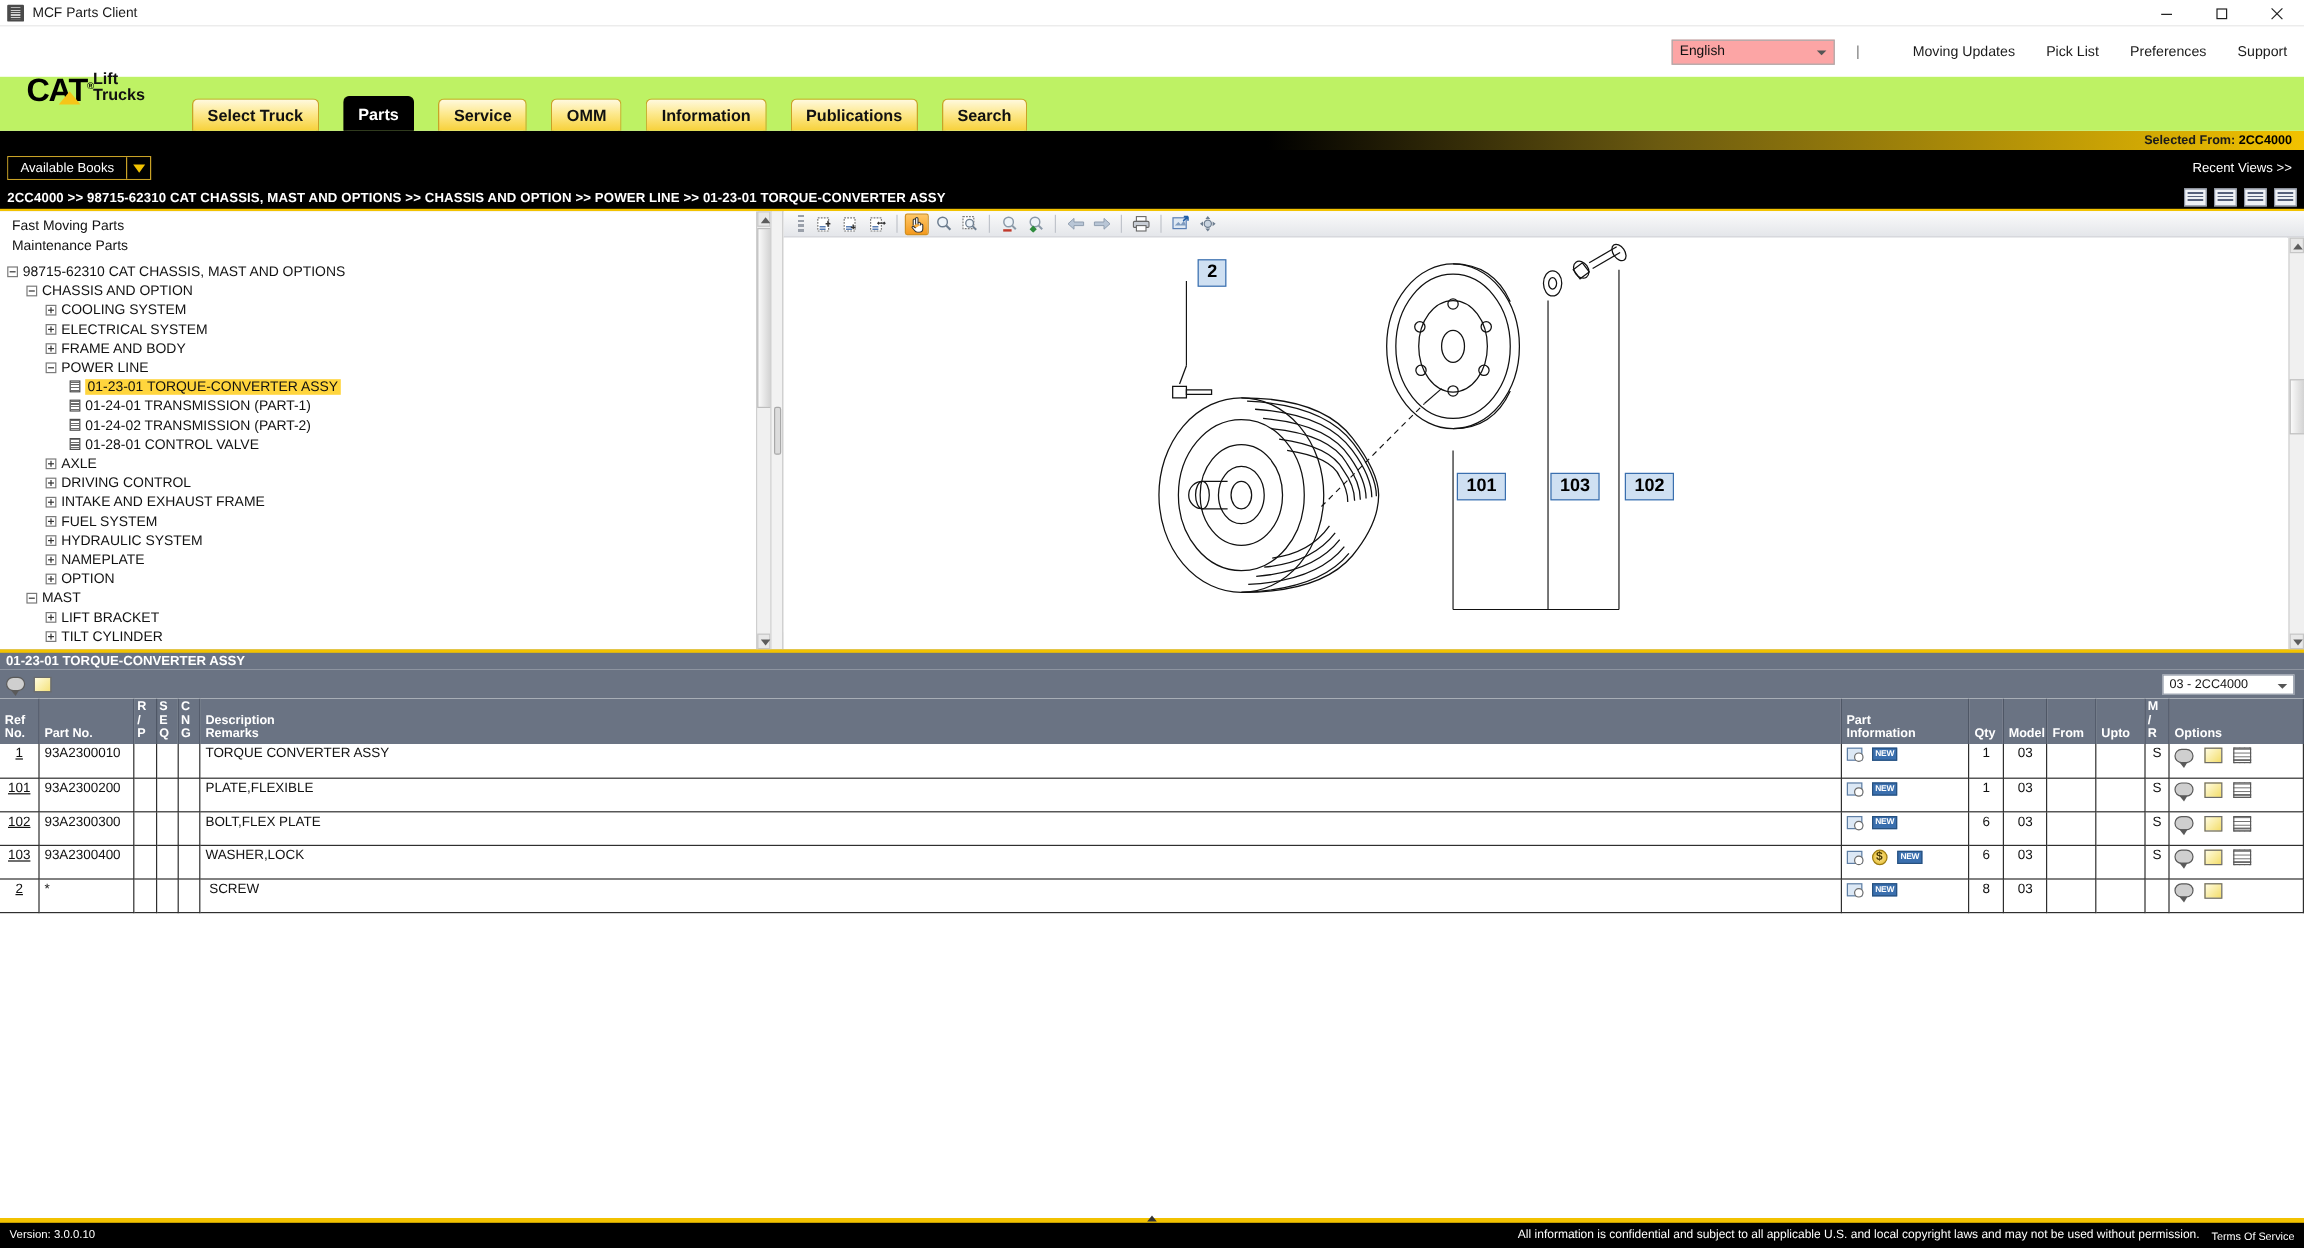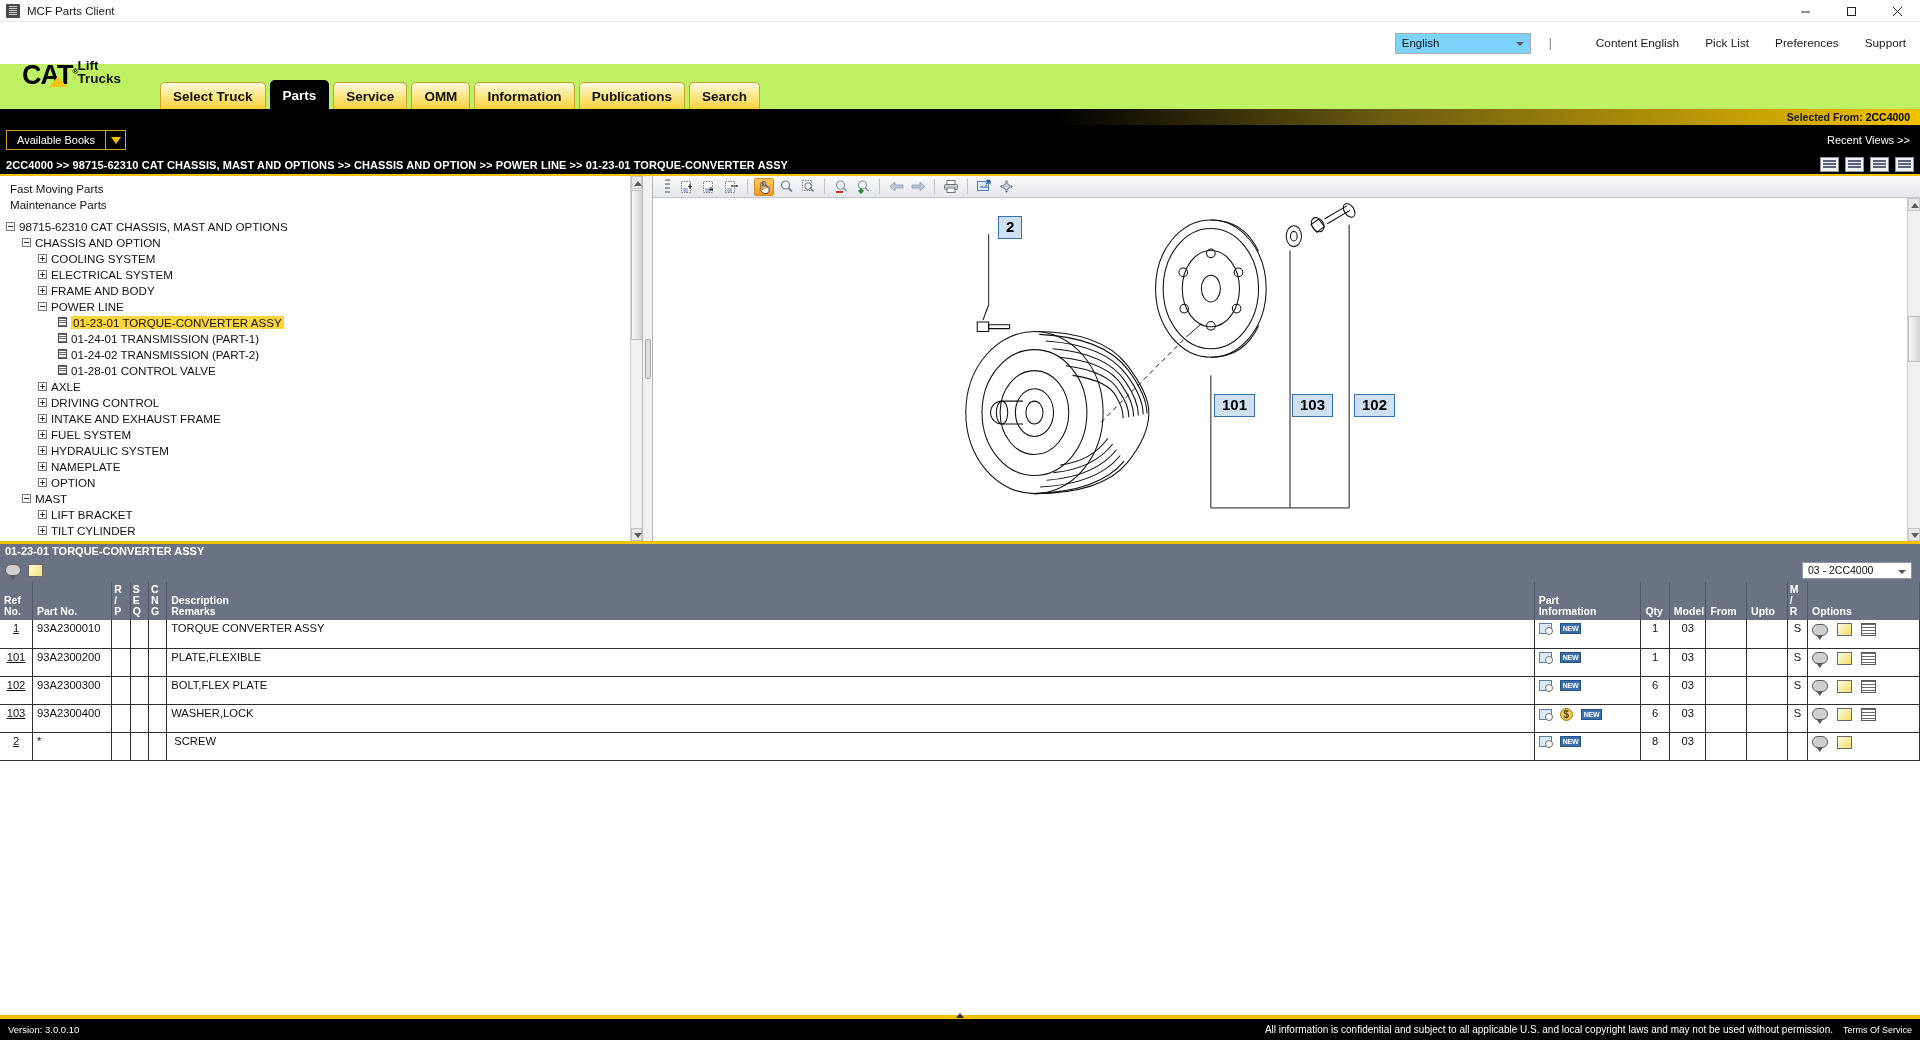--- a/index.html
+++ b/index.html
@@ -29,21 +29,21 @@
     font-size: 12px; color: #222;
   }
   .tb-btn svg { display:block; }
 
   
   .utility {
     height: 42px; display: flex; align-items: center; justify-content: flex-end;
     padding-right: 14px; background: #fff; gap: 0;
   }
   .lang-select {
-    width: 136px; height: 21px; border: 1px solid #aaa; background: #7dd3fc;
+    width: 136px; height: 21px; border: 1px solid #aaa; background: #fca5a5;
     font-size: 11.5px; font-family: "Liberation Sans", sans-serif; color: #111;
     padding-left: 6px; padding-right: 16px;
     -webkit-appearance: none; appearance: none; position: relative;
   }
   .lang-wrap { position: relative; }
   .lang-wrap::after {
     content:""; position:absolute; right:7px; top:9px; width:0; height:0;
     border-left:4px solid transparent; border-right:4px solid transparent;
     border-top:4px solid #555; pointer-events:none;
   }
@@ -61,21 +61,21 @@
   }
   .logo-tri {
     display:inline-block; width:0; height:0; position:absolute; left:27px; bottom:2px;
     border-left: 9px solid transparent; border-right: 9px solid transparent;
     border-bottom: 11px solid #f5c518;
   }
   .logo-reg { font-size: 8px; vertical-align: super; }
   .logo-txt { margin-left: 0; line-height: 13px; padding-top: 1px; }
   .logo-txt div { font-size: 13.5px; font-weight: bold; color: #111; }
 
-  .tabs { position: absolute; left: 160px; bottom: 0; display: flex; align-items: flex-end; gap: 4px; }
+  .tabs { position: absolute; left: 160px; bottom: 0; display: flex; align-items: flex-end; gap: 20px; }
   .tab {
     height: 27px; padding: 0 12px; display: flex; align-items: center; justify-content: center;
     font-size: 13.5px; font-weight: bold; color: #111; cursor: pointer;
     border: 1px solid #c9a227; border-bottom: none;
     border-radius: 5px 5px 0 0;
     background: linear-gradient(to bottom, #fff9df 0%, #fde98e 45%, #f7d13a 100%);
   }
   .tab.active {
     background: #000; color: #fff; border-color: #000; height: 29px;
   }
@@ -312,21 +312,21 @@
   </div>
 </div>
 
 <div class="utility">
   <div class="lang-wrap">
     <select class="lang-select">
       <option>English</option>
     </select>
   </div>
   <div class="util-sep">|</div>
-  <div class="util-link">Content English</div>
+  <div class="util-link">Moving Updates</div>
   <div class="util-link">Pick List</div>
   <div class="util-link">Preferences</div>
   <div class="util-link">Support</div>
 </div>
 
 <div class="navrow">
   <div class="logo">
     <div class="logo-cat">
       <span>CAT</span><span class="logo-reg">®</span>
       <span class="logo-tri"></span>

